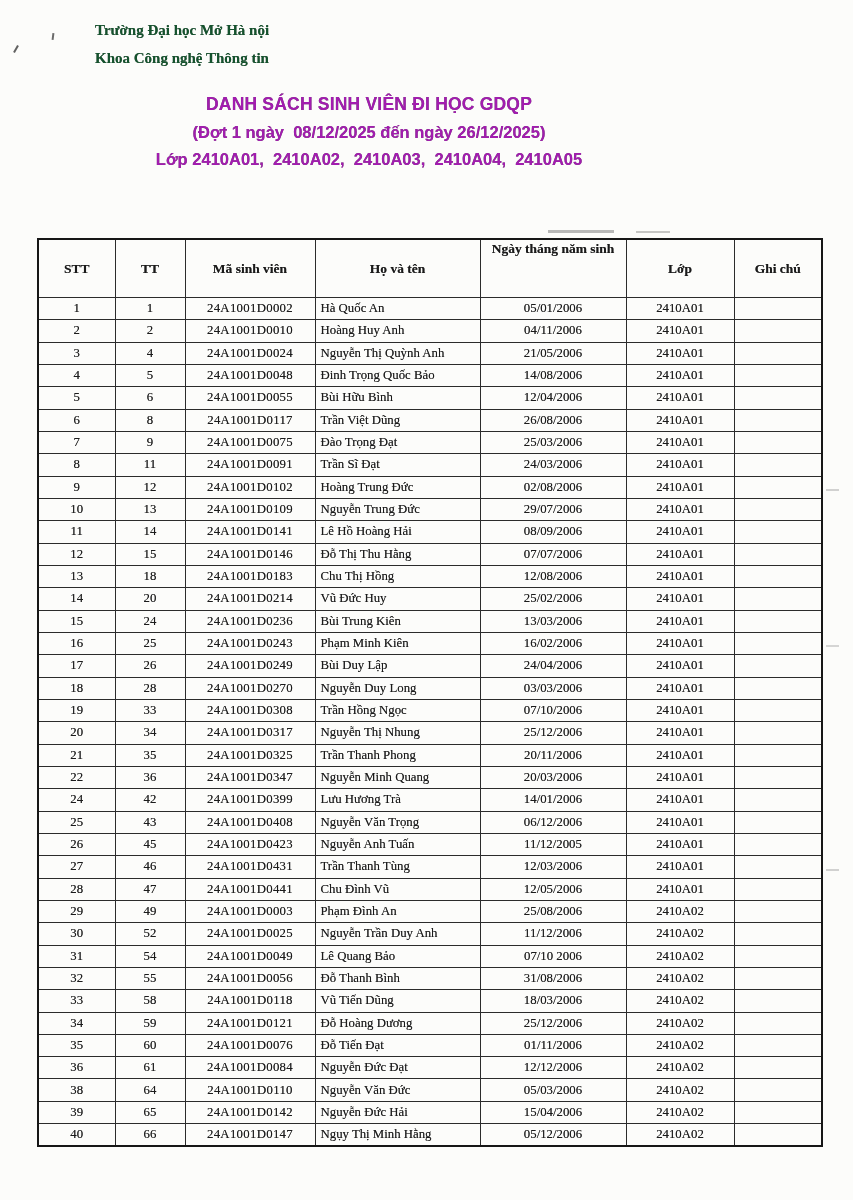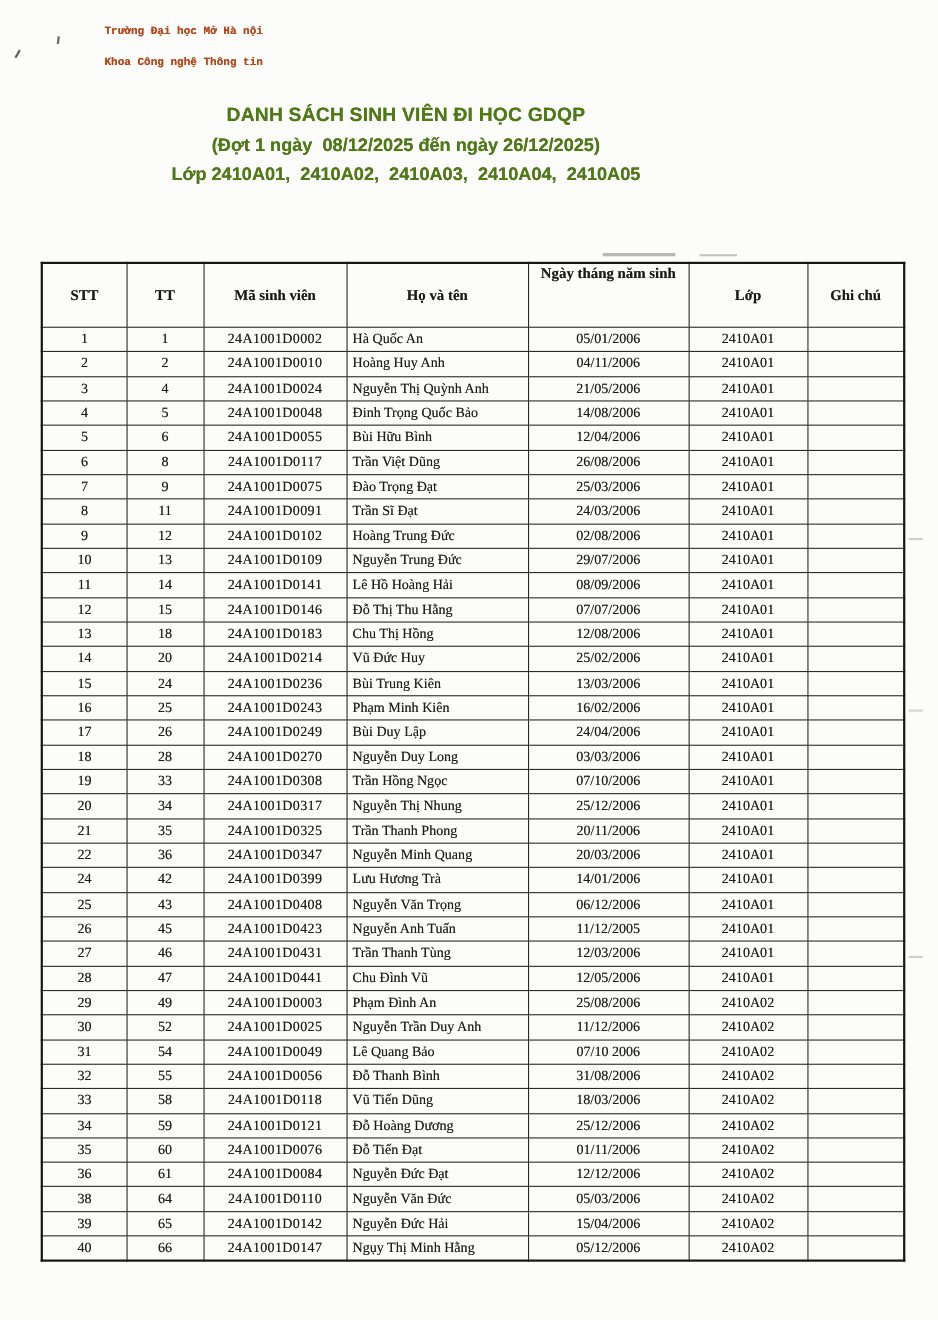--- a/index.html
+++ b/index.html
@@ -1,26 +1,26 @@
 <!DOCTYPE html>
 <html><head>
 <meta charset="utf-8">
 <style>
   html,body{margin:0;padding:0;}
   body{width:853px;height:1200px;background:#efefec;font-family:"Liberation Serif",serif;}
   .page{position:relative;width:853px;height:1200px;background:#fcfcfa;overflow:hidden;color:#1e1e1e;}
 
   
-  .org{position:absolute;left:95px;top:16px;font-family:Liberation Mono, monospace;
-       font-weight:bold;font-size:10px;line-height:28px;color:#c2410c;
+  .org{position:absolute;left:95px;top:16px;font-family:Liberation Serif, serif;
+       font-weight:bold;font-size:15px;line-height:28px;color:#14532d;
        text-shadow:0 0 .4px rgba(30,30,30,.6);}
 
   
   .titles{position:absolute;left:0;top:90px;width:738px;text-align:center;
-          font-family:"Liberation Sans",sans-serif;font-weight:bold;color:#4d7c0f;
+          font-family:"Liberation Sans",sans-serif;font-weight:bold;color:#a21caf;
           text-shadow:0 0 .4px rgba(20,20,20,.65);}
   .titles div{white-space:pre;}
   .t1{font-size:17.5px;line-height:28px;letter-spacing:.2px;}
   .t2{font-size:16.5px;line-height:28px;}
   .t3{font-size:16.5px;line-height:27px;text-align:center;}
 
   
   .tablewrap{position:absolute;left:37px;top:238px;}
   table{border-collapse:collapse;table-layout:fixed;width:786px;border:2px solid #161616;}
   th,td{border:1px solid #2b2b2b;overflow:hidden;white-space:nowrap;}

